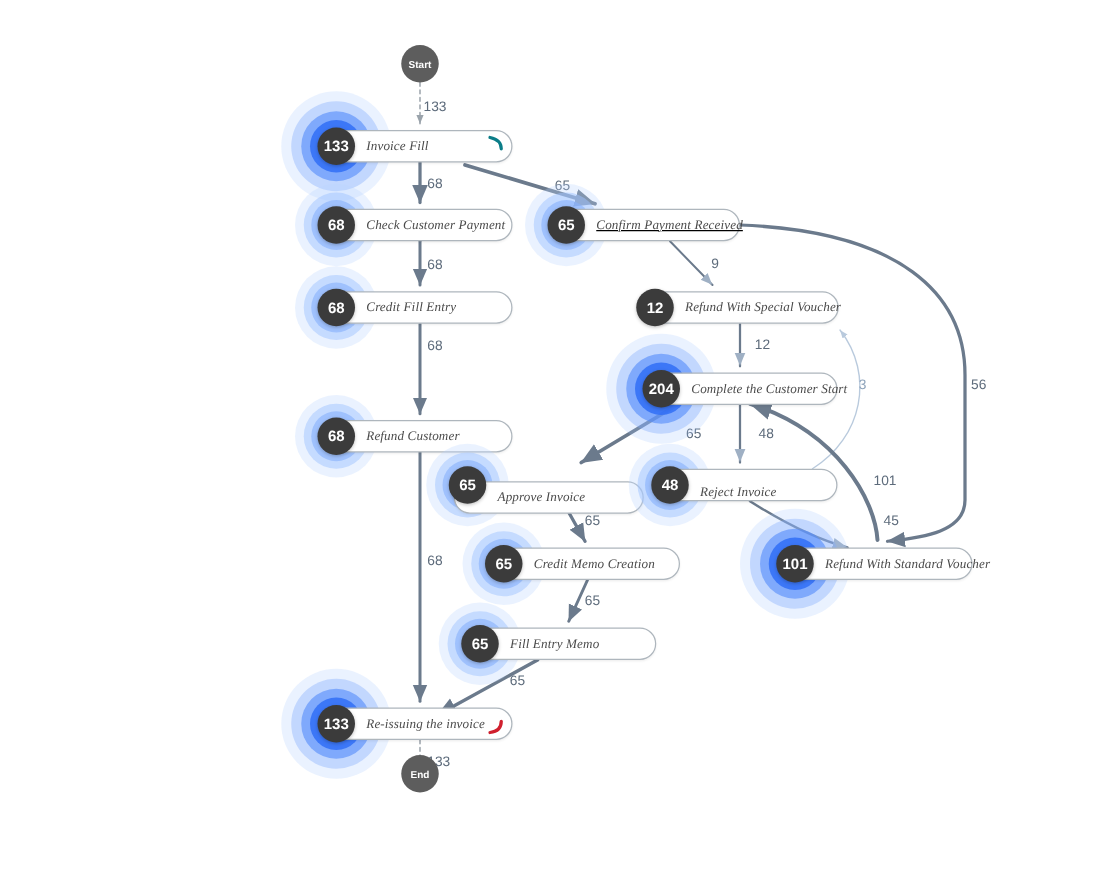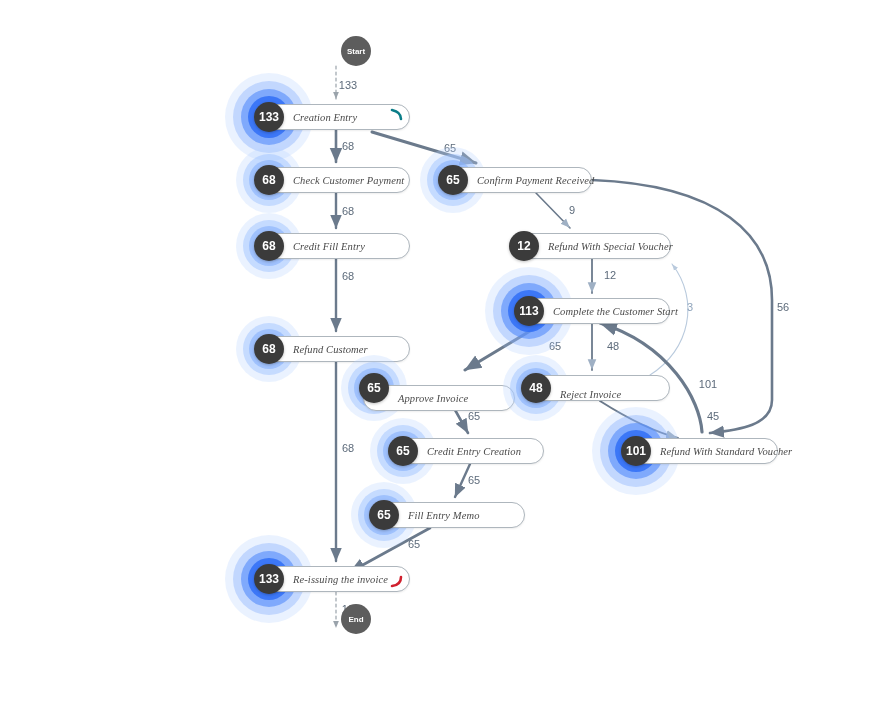--- a/index.html
+++ b/index.html
@@ -119,21 +119,20 @@
     border-radius: 50%;
     background: #5d5d5d;
     color: #ffffff;
     display: flex;
     align-items: center;
     justify-content: center;
     font-family: "Liberation Sans", sans-serif;
     font-weight: bold;
     font-size: 8px;
     z-index: 5;
-    margin-left: 20px;
   }
   .watermark {
     position: absolute;
     opacity: 0.035;
     color: #222;
     font-size: 10px;
     font-family: "Liberation Sans", sans-serif;
     white-space: nowrap;
     pointer-events: none;
   }
@@ -200,21 +199,21 @@
       </g>
   </svg>
 
   <div id="nodes-layer">
       <div class="node" style="left: 258px; top: 104px;">
         <div class="glow" style="width: 88px; height: 88px; background: rgba(160, 196, 255, 0.22); left: -33px; top: -31px;"></div>
         <div class="glow" style="width: 72px; height: 72px; background: rgba(128, 172, 252, 0.38); left: -25px; top: -23px;"></div>
         <div class="glow" style="width: 56px; height: 56px; background: rgba(86, 140, 250, 0.62); left: -17px; top: -15px;"></div>
         <div class="glow" style="width: 42px; height: 42px; background: rgba(48, 110, 246, 0.85); left: -10px; top: -8px;"></div>
         <div class="node-pill" style="width: 152px;">
-          <span class="node-label">Creation Entry</span>
+          <span class="node-label">Invoice Fill</span>
           <svg class="node-arc" viewBox="0 0 20 22">
             <path d="M 5 4 Q 14 6 14 13" fill="none" stroke="#0b7d88" stroke-width="2.6" stroke-linecap="round"></path>
           </svg>
         </div>
         <div class="node-badge">
           <span>133</span>
         </div>
       </div>
       <div class="node" style="left: 258px; top: 167px;">
         <div class="glow" style="width: 66px; height: 66px; background: rgba(186, 213, 255, 0.3); left: -22px; top: -20px;"></div>
@@ -224,21 +223,21 @@
           <span class="node-label">Check Customer Payment</span>
         </div>
         <div class="node-badge">
           <span>68</span>
         </div>
       </div>
       <div class="node" style="left: 442px; top: 167px;">
         <div class="glow" style="width: 66px; height: 66px; background: rgba(186, 213, 255, 0.3); left: -22px; top: -20px;"></div>
         <div class="glow" style="width: 52px; height: 52px; background: rgba(160, 196, 255, 0.5); left: -15px; top: -13px;"></div>
         <div class="glow" style="width: 40px; height: 40px; background: rgba(136, 178, 252, 0.62); left: -9px; top: -7px;"></div>
-        <div class="node-pill" style="width: 150px;">
+        <div class="node-pill" style="width: 150px; text-decoration: underline;">
           <span class="node-label">Confirm Payment Received</span>
         </div>
         <div class="node-badge">
           <span>65</span>
         </div>
       </div>
       <div class="node" style="left: 258px; top: 233px;">
         <div class="glow" style="width: 66px; height: 66px; background: rgba(186, 213, 255, 0.3); left: -22px; top: -20px;"></div>
         <div class="glow" style="width: 52px; height: 52px; background: rgba(160, 196, 255, 0.5); left: -15px; top: -13px;"></div>
         <div class="glow" style="width: 40px; height: 40px; background: rgba(136, 178, 252, 0.62); left: -9px; top: -7px;"></div>
@@ -259,21 +258,21 @@
       </div>
       <div class="node" style="left: 518px; top: 298px;">
         <div class="glow" style="width: 88px; height: 88px; background: rgba(160, 196, 255, 0.22); left: -33px; top: -31px;"></div>
         <div class="glow" style="width: 72px; height: 72px; background: rgba(128, 172, 252, 0.38); left: -25px; top: -23px;"></div>
         <div class="glow" style="width: 56px; height: 56px; background: rgba(86, 140, 250, 0.62); left: -17px; top: -15px;"></div>
         <div class="glow" style="width: 42px; height: 42px; background: rgba(48, 110, 246, 0.85); left: -10px; top: -8px;"></div>
         <div class="node-pill" style="width: 152px;">
           <span class="node-label">Complete the Customer Start</span>
         </div>
         <div class="node-badge">
-          <span>113</span>
+          <span>204</span>
         </div>
       </div>
       <div class="node" style="left: 258px; top: 336px;">
         <div class="glow" style="width: 66px; height: 66px; background: rgba(186, 213, 255, 0.3); left: -22px; top: -20px;"></div>
         <div class="glow" style="width: 52px; height: 52px; background: rgba(160, 196, 255, 0.5); left: -15px; top: -13px;"></div>
         <div class="glow" style="width: 40px; height: 40px; background: rgba(136, 178, 252, 0.62); left: -9px; top: -7px;"></div>
         <div class="node-pill" style="width: 152px;">
           <span class="node-label">Refund Customer</span>
         </div>
         <div class="node-badge">
@@ -312,21 +311,21 @@
         </div>
         <div class="node-badge">
           <span>101</span>
         </div>
       </div>
       <div class="node" style="left: 392px; top: 438px;">
         <div class="glow" style="width: 66px; height: 66px; background: rgba(186, 213, 255, 0.3); left: -22px; top: -20px;"></div>
         <div class="glow" style="width: 52px; height: 52px; background: rgba(160, 196, 255, 0.5); left: -15px; top: -13px;"></div>
         <div class="glow" style="width: 40px; height: 40px; background: rgba(136, 178, 252, 0.62); left: -9px; top: -7px;"></div>
         <div class="node-pill" style="width: 152px;">
-          <span class="node-label">Credit Entry Creation</span>
+          <span class="node-label">Credit Memo Creation</span>
         </div>
         <div class="node-badge">
           <span>65</span>
         </div>
       </div>
       <div class="node" style="left: 373px; top: 502px;">
         <div class="glow" style="width: 66px; height: 66px; background: rgba(186, 213, 255, 0.3); left: -22px; top: -20px;"></div>
         <div class="glow" style="width: 52px; height: 52px; background: rgba(160, 196, 255, 0.5); left: -15px; top: -13px;"></div>
         <div class="glow" style="width: 40px; height: 40px; background: rgba(136, 178, 252, 0.62); left: -9px; top: -7px;"></div>
         <div class="node-pill" style="width: 152px;">

